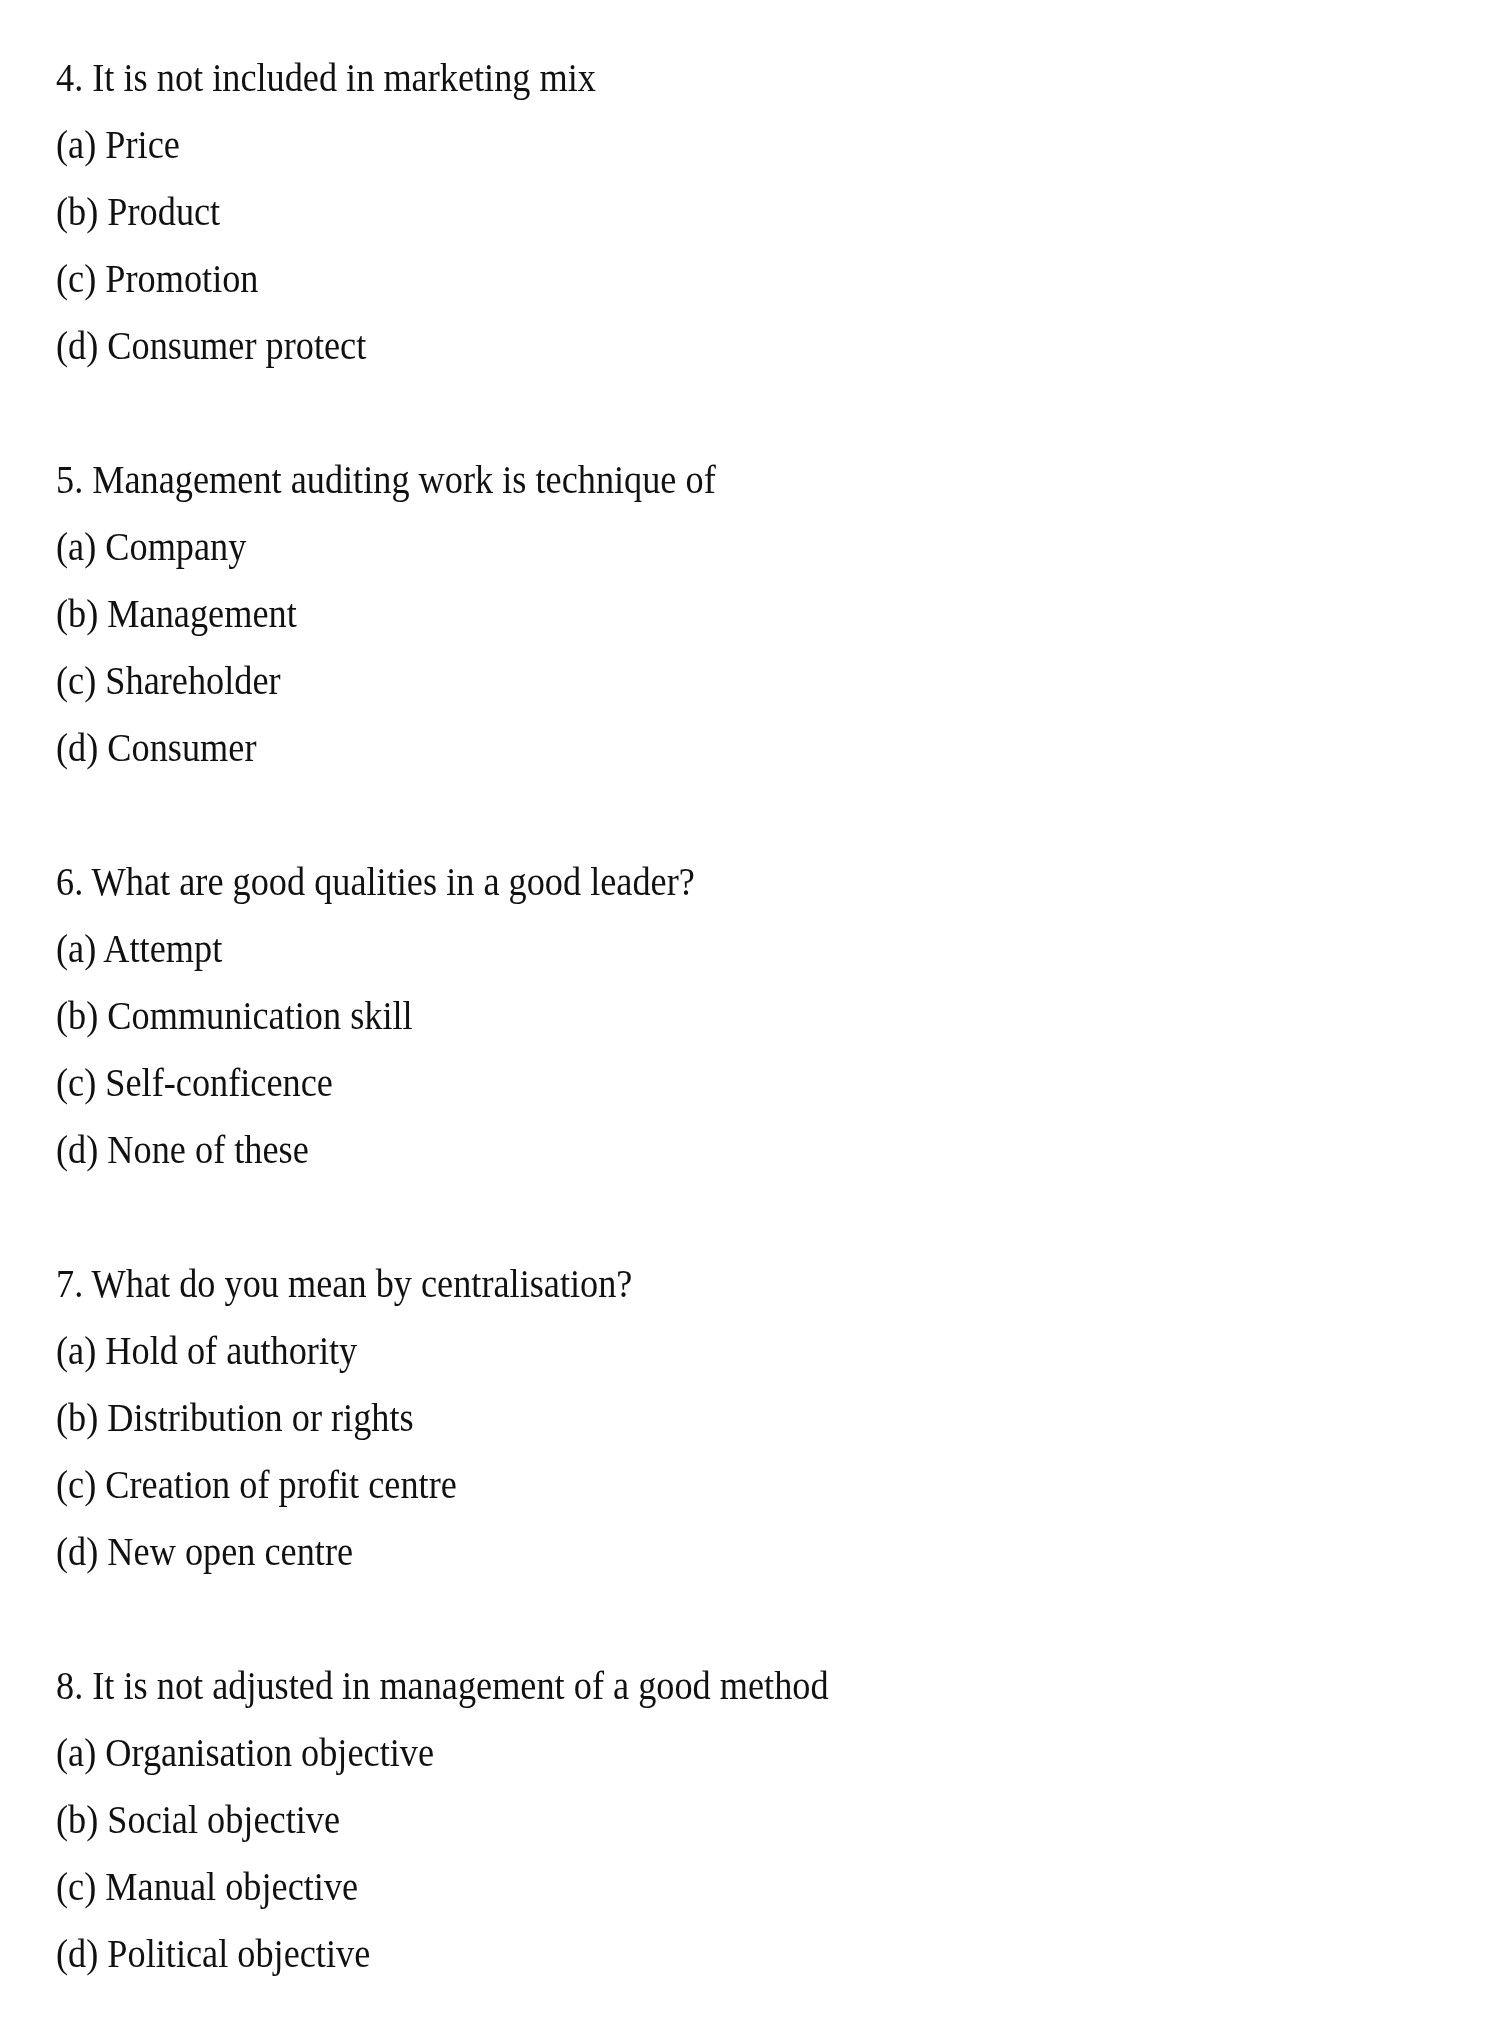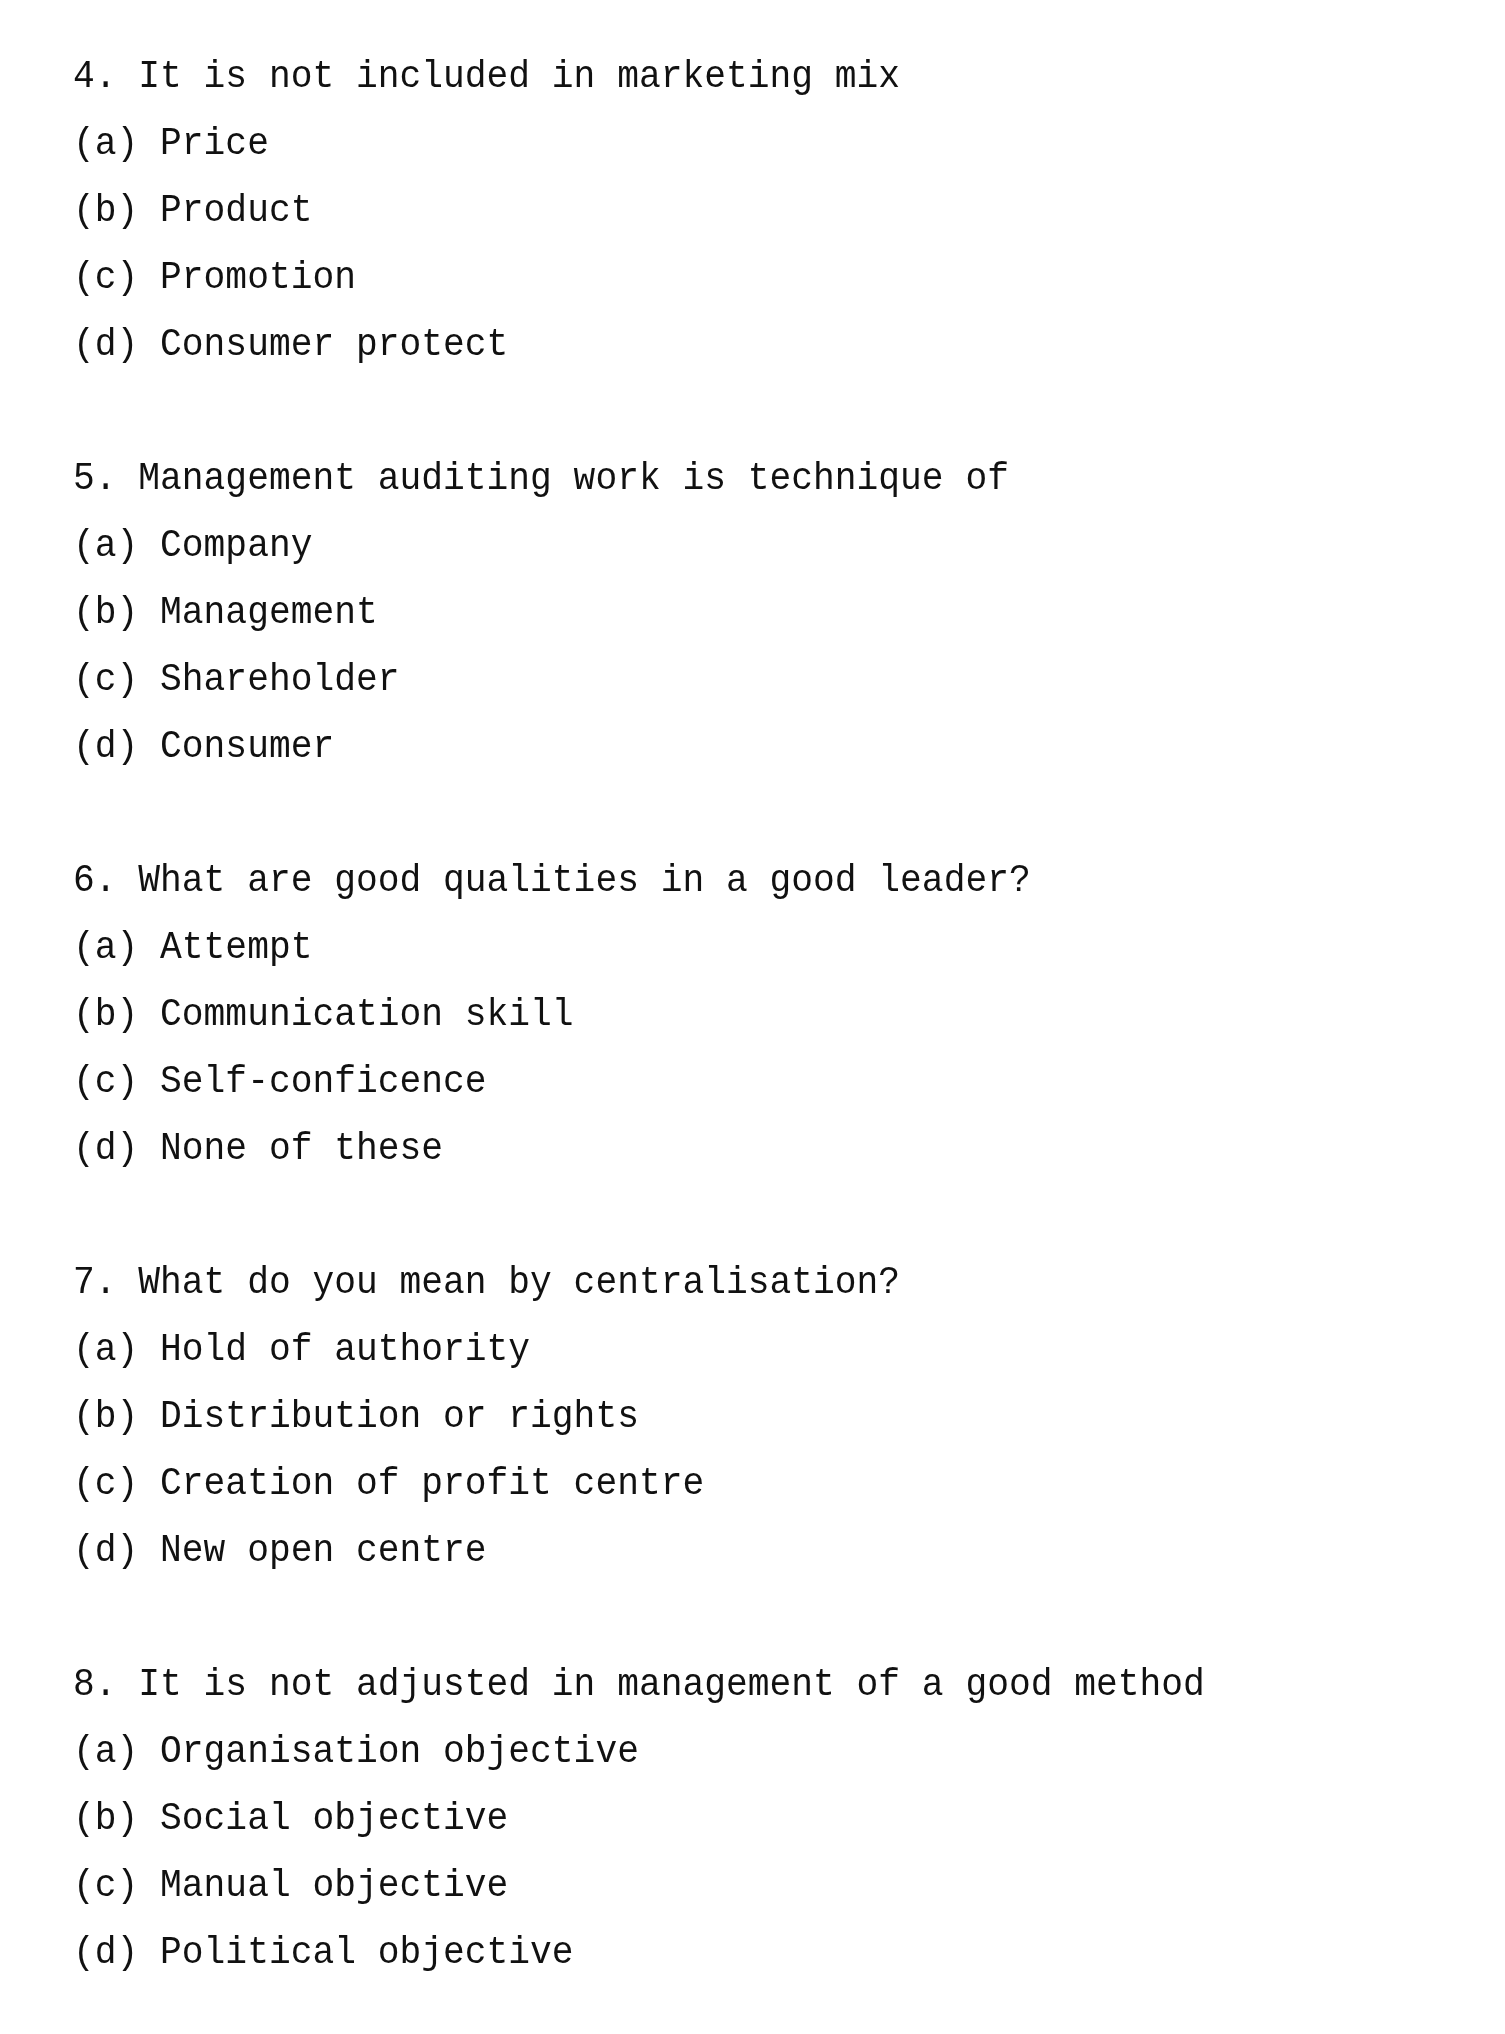--- a/index.html
+++ b/index.html
@@ -17,23 +17,22 @@
     position: absolute;
     left: 56px;
     top: 44px;
     width: 1400px;
     font-family: "Liberation Serif", "DejaVu Serif", serif;
     font-size: 39px;
     line-height: 67px;
     color: #111111;
   }
   .question {
-    margin: 0 0 67px 17px;
+    margin: 0 0 67px 0;
     padding: 0;
-    font-family: Liberation Mono, monospace;
   }
   .line {
     display: block;
     height: 67px;
     white-space: nowrap;
     transform: scaleX(0.93);
     transform-origin: left center;
   }
   .opt-letter { }
   .opt-text { }

